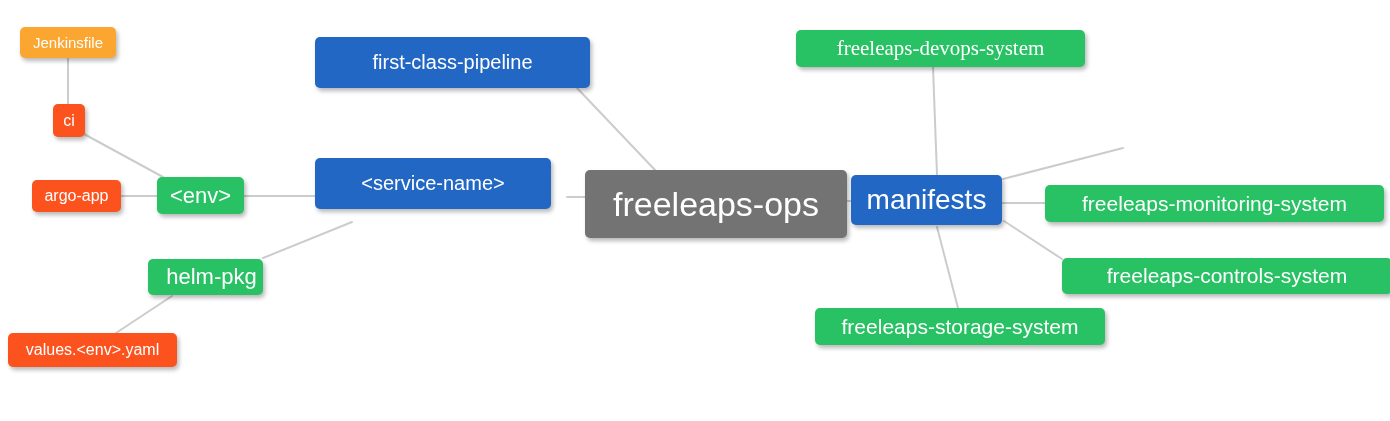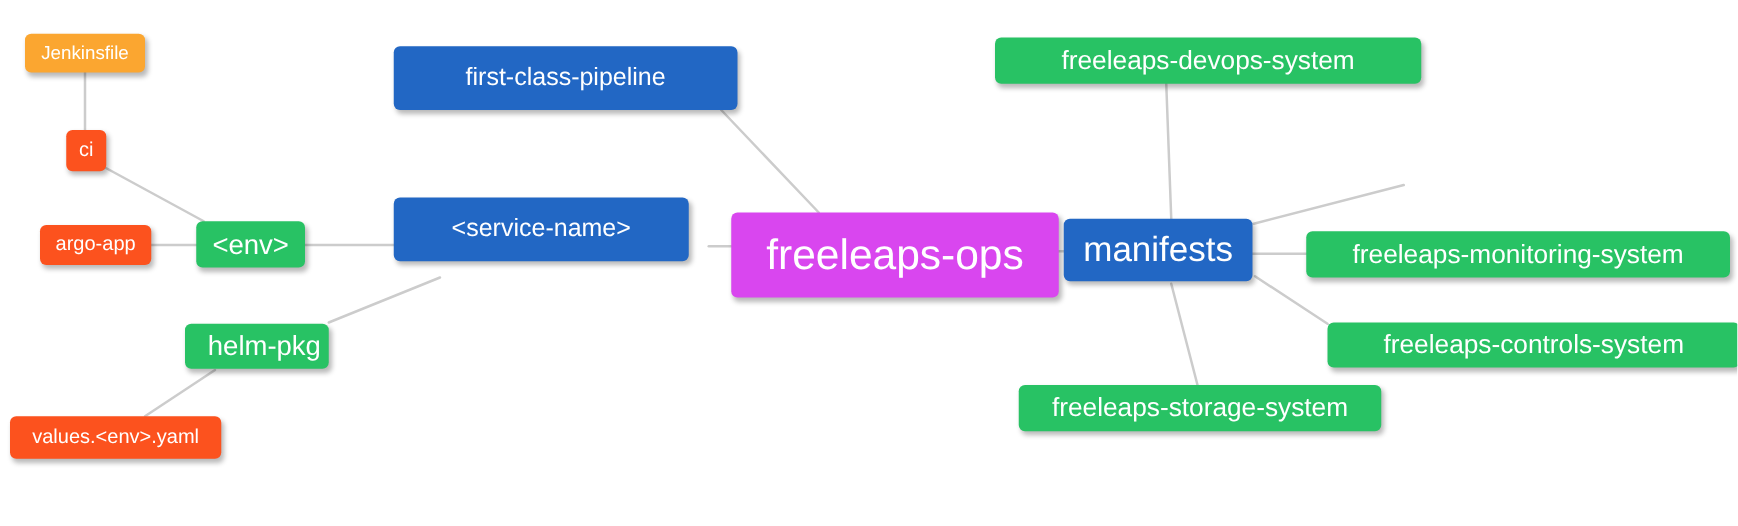--- a/index.html
+++ b/index.html
@@ -31,21 +31,21 @@
     border-radius: 5px;
     box-shadow: 2px 3px 4px rgba(0,0,0,0.28);
     white-space: nowrap;
     cursor: pointer;
     user-select: none;
   }
   .c-orange { background: #fba630; }
   .c-red    { background: #fc521e; }
   .c-green  { background: #28c264; }
   .c-blue   { background: #2267c4; }
-  .c-dark   { background: #d946ef; }
+  .c-dark   { background: #737373; }
 </style>
 </head>
 <body>
 
 <div class="canvas">
 
   <svg class="edges" width="1390" height="421" viewBox="0 0 1390 421">
     <line x1="68" y1="58" x2="68" y2="104"></line>
     <line x1="84" y1="134" x2="163" y2="177"></line>
     <line x1="121" y1="196" x2="157" y2="196"></line>
@@ -75,21 +75,21 @@
   <div class="node c-red" style="left:8px;   top:333px; width:169px; height:34px; font-size:16px;">values.&lt;env&gt;.yaml</div>
 
   <div class="node c-blue" style="left:315px; top:37px;  width:275px; height:51px; font-size:20px;">first-class-pipeline</div>
 
   <div class="node c-blue" style="left:315px; top:158px; width:236px; height:51px; font-size:20px;">&lt;service-name&gt;</div>
 
   <div class="node c-dark" style="left:585px; top:170px; width:262px; height:68px; font-size:34px;">freeleaps-ops</div>
 
   <div class="node c-blue" style="left:851px; top:175px; width:151px; height:50px; font-size:28px;">manifests</div>
 
-  <div class="node c-green" style="left:796px; top:30px;  width:341px; height:37px; font-size:21px;">freeleaps-devops-system</div>
+  <div class="node c-green" style="left:796px; top:30px;  width:289px; height:37px; font-size:21px;font-family:Liberation Serif, serif;">freeleaps-devops-system</div>
 
 
   <div class="node c-green" style="left:1045px;top:185px; width:339px; height:37px; font-size:21px;">freeleaps-monitoring-system</div>
 
   <div class="node c-green" style="left:1062px;top:258px; width:330px; height:36px; font-size:21px;">freeleaps-controls-system</div>
 
   <div class="node c-green" style="left:815px; top:308px; width:290px; height:37px; font-size:21px;">freeleaps-storage-system</div>
 
 </div>
 

